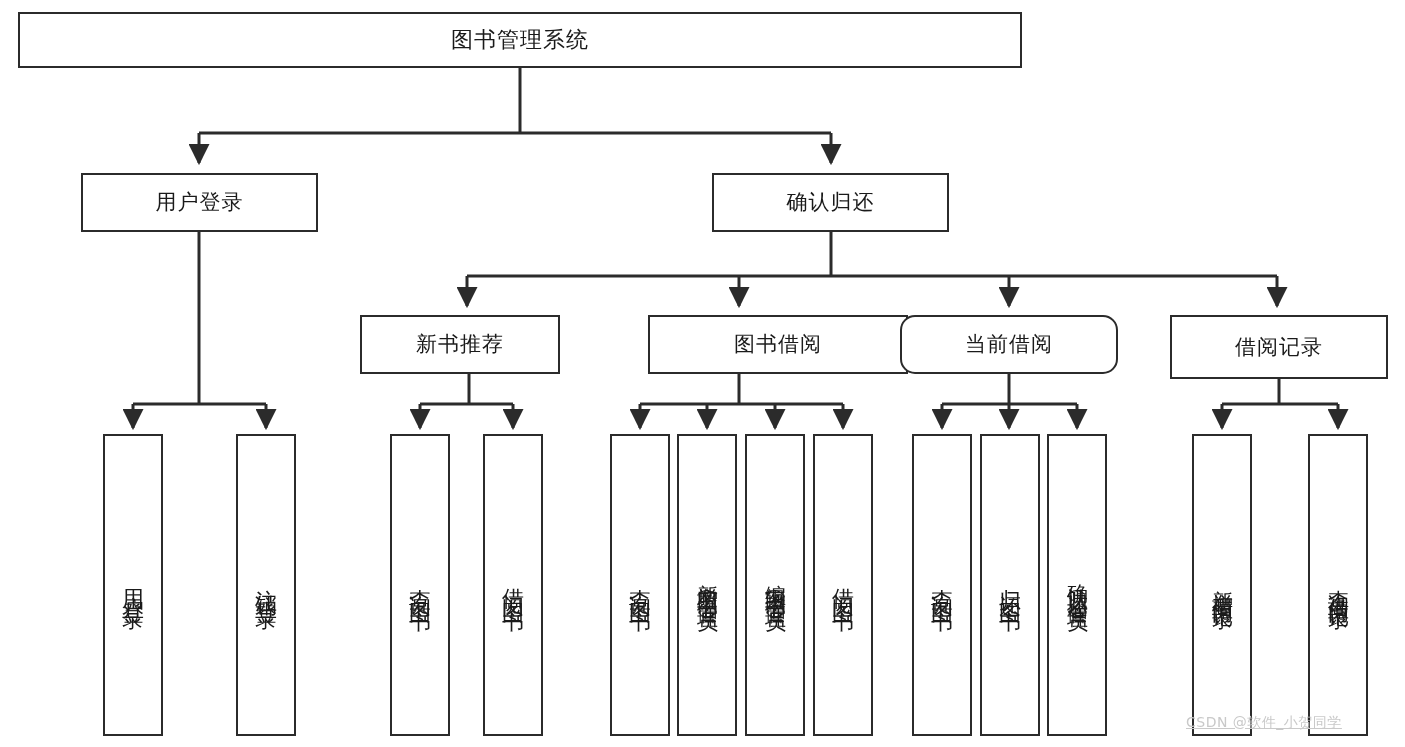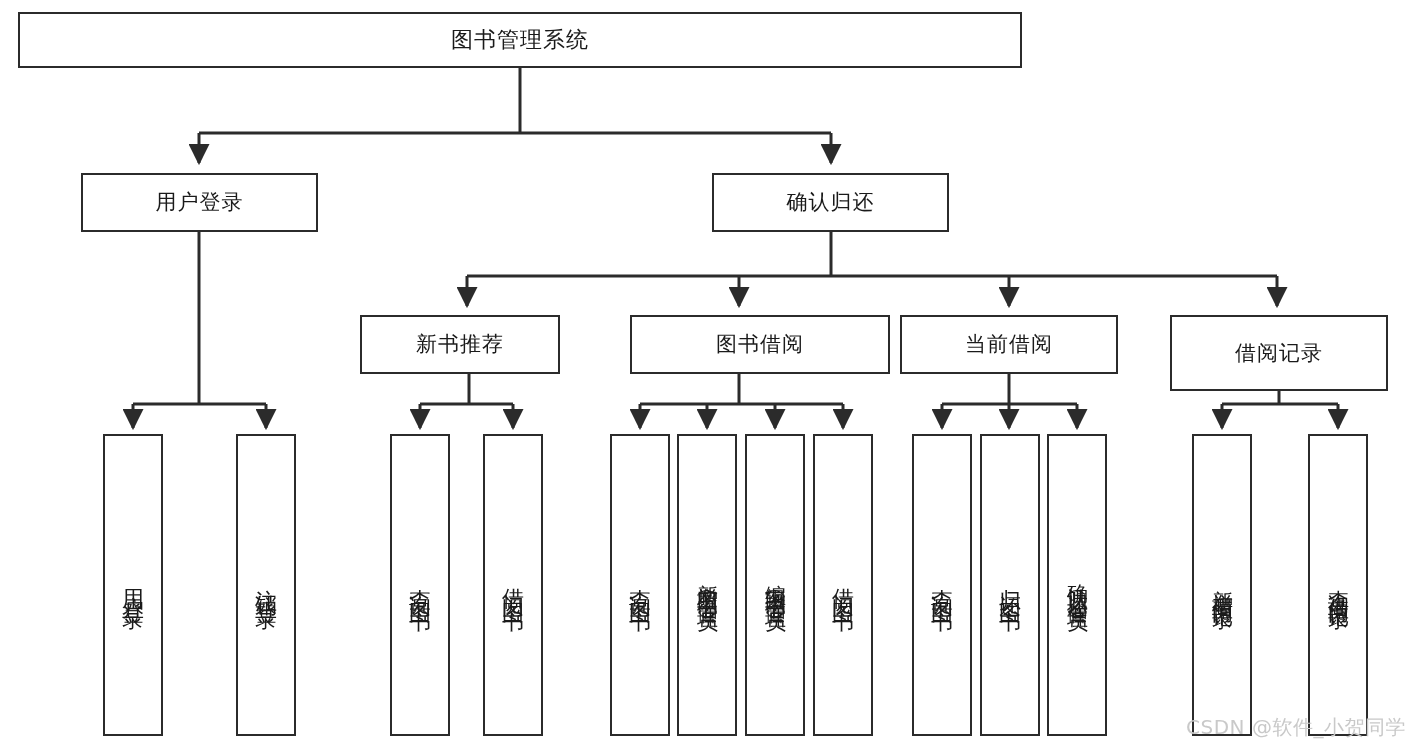--- a/index.html
+++ b/index.html
@@ -67,25 +67,26 @@
     overflow: visible;
   }
   .node.vert.dense .label {
     letter-spacing: 4px;
     font-size: 21px;
   }
   .watermark {
     position: absolute;
     left: 1186px;
     top: 714px;
-    font-size: 20px;
+    font-size: 14px;
     color: #c9c9c9;
     white-space: nowrap;
     letter-spacing: 0.5px;
     font-family: "DejaVu Sans", "Liberation Sans", sans-serif;
+    text-decoration: underline;
   }
 </style>
 </head>
 <body>
 
 <div id="canvas">
 
   <svg class="edges" viewBox="0 0 1405 747" xmlns="http://www.w3.org/2000/svg">
     <defs>
       <marker id="arrow" viewBox="0 0 10 10" refX="9" refY="5" markerWidth="7" markerHeight="7" orient="auto-start-reverse">
@@ -143,27 +144,27 @@
   <div class="node horiz" style="left:81px; top:173px; width:237px; height:59px;">
     <span class="label">用户登录</span>
   </div>
   <div class="node horiz" style="left:712px; top:173px; width:237px; height:59px;">
     <span class="label">确认归还</span>
   </div>
 
   <div class="node horiz" style="left:360px; top:315px; width:200px; height:59px;">
     <span class="label">新书推荐</span>
   </div>
-  <div class="node horiz" style="left:630px; top:315px; width:260px; height:59px;">
+  <div class="node horiz" style="left:648px; top:315px; width:260px; height:59px;">
     <span class="label">图书借阅</span>
   </div>
-  <div class="node horiz" style="left:900px; top:315px; width:218px; height:59px;">
+  <div class="node horiz" style="left:900px; top:315px; width:218px; height:59px;border-radius:15px;">
     <span class="label">当前借阅</span>
   </div>
-  <div class="node horiz" style="left:1170px; top:315px; width:218px; height:76px;">
+  <div class="node horiz" style="left:1170px; top:315px; width:218px; height:64px;">
     <span class="label">借阅记录</span>
   </div>
 
   <div class="node vert" style="left:103px; top:434px; width:60px; height:302px;">
     <span class="label">用户登录</span>
   </div>
   <div class="node vert" style="left:236px; top:434px; width:60px; height:302px;">
     <span class="label">注销登录</span>
   </div>
 

